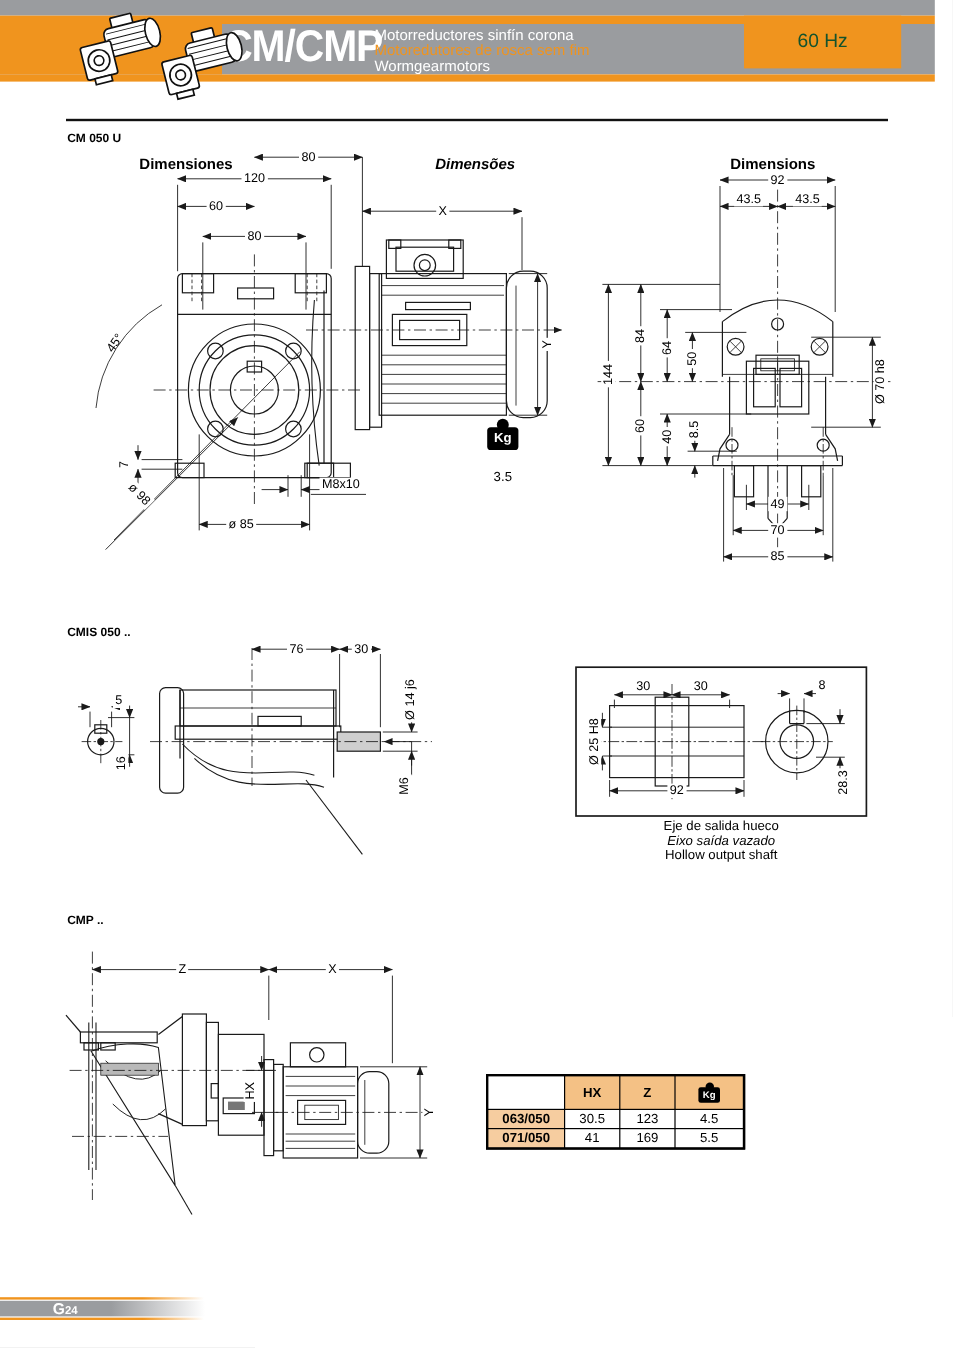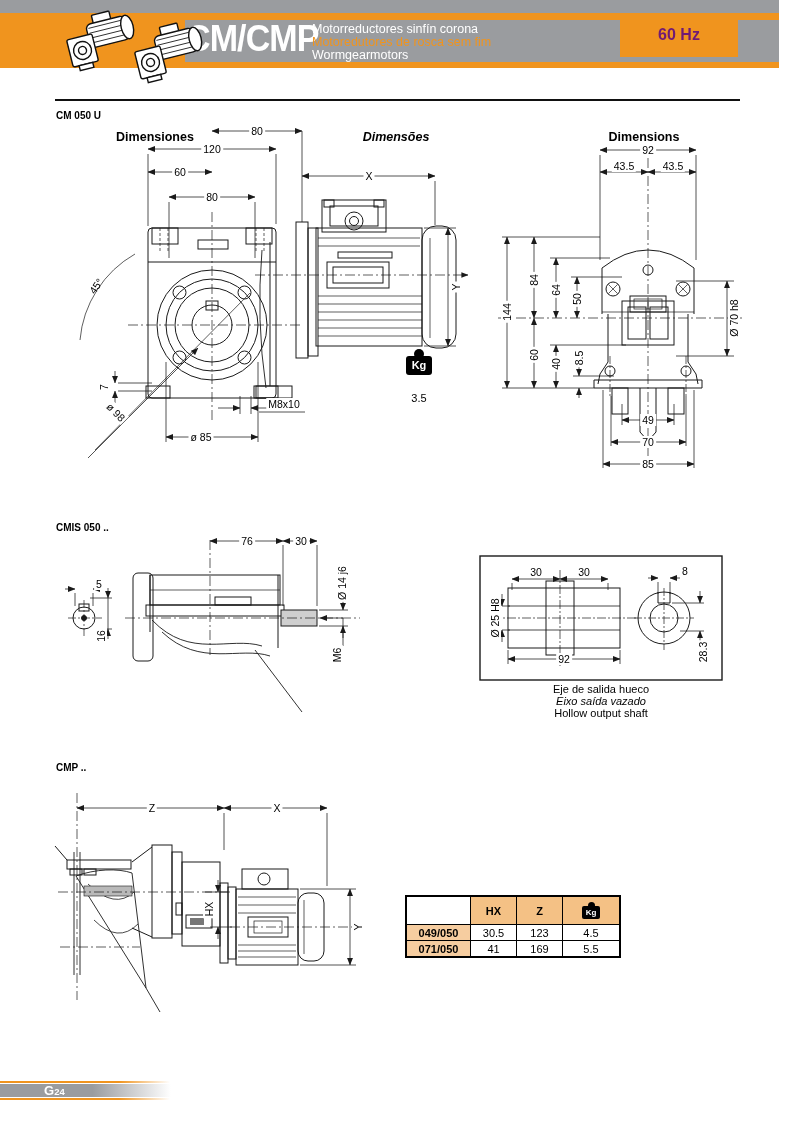--- a/index.html
+++ b/index.html
@@ -9,22 +9,22 @@
   
   .hd-graytop{position:absolute;left:0;top:0;width:779px;height:13px;background:#9a9c9f;}
   .hd-stripe1{position:absolute;left:0;top:13px;width:779px;height:7px;background:#f0941e;}
   .hd-main{position:absolute;left:0;top:20px;width:779px;height:42px;background:#9a9c9f;}
   .hd-orangeblock{position:absolute;left:0;top:0;width:185px;height:42px;background:#f0941e;}
   .hd-stripe2{position:absolute;left:0;top:62px;width:779px;height:6px;background:#f0941e;}
   .hd-code{position:absolute;left:186px;top:18px;font-size:37px;font-weight:bold;color:#fff;
            letter-spacing:-1px;transform:scaleX(.92);transform-origin:left;}
   .hd-sub{position:absolute;left:312px;top:23px;line-height:13px;font-size:12.5px;font-weight:normal;}
   .hd-sub .es{color:#fff;} .hd-sub .pt{color:#f0941e;} .hd-sub .en{color:#fff;}
-  .hd-hz{position:absolute;left:620px;top:13px;width:118px;height:44px;background:#f0941e;
-         color:#701a75;font-size:16px;font-weight:bold;display:flex;align-items:center;justify-content:center;}
+  .hd-hz{position:absolute;left:620px;top:13px;width:131px;height:44px;background:#f0941e;
+         color:#14532d;font-size:16px;font-weight:normal;display:flex;align-items:center;justify-content:center;}
   .hd-motors{position:absolute;left:56px;top:2px;}
 
   
   .colhead{position:absolute;top:82px;font-size:12.5px;font-weight:bold;transform:translateX(-50%);margin-top:48px;}
   .colhead.it{font-style:italic;text-align:center;}
   .rule{position:absolute;left:55px;top:99px;width:685px;height:2px;background:#111;}
 
   
   .sec-title{position:absolute;font-size:10px;font-weight:bold;text-align:right;}
 
@@ -439,21 +439,21 @@
   <div class="tbl">
     <div class="tc hd blank"></div>
     <div class="tc hd">HX</div>
     <div class="tc hd">Z</div>
     <div class="tc hd">
       <div class="kg kg-sm" style="position:static">
         <div class="knob"></div>
         <div class="bodyk">Kg</div>
       </div>
     </div>
-    <div class="tc model">049/050</div>
+    <div class="tc model">063/050</div>
     <div class="tc">30.5</div>
     <div class="tc">123</div>
     <div class="tc">4.5</div>
     <div class="tc model">071/050</div>
     <div class="tc">41</div>
     <div class="tc">169</div>
     <div class="tc">5.5</div>
   </div>
 
   <div class="ft-or1"></div>

